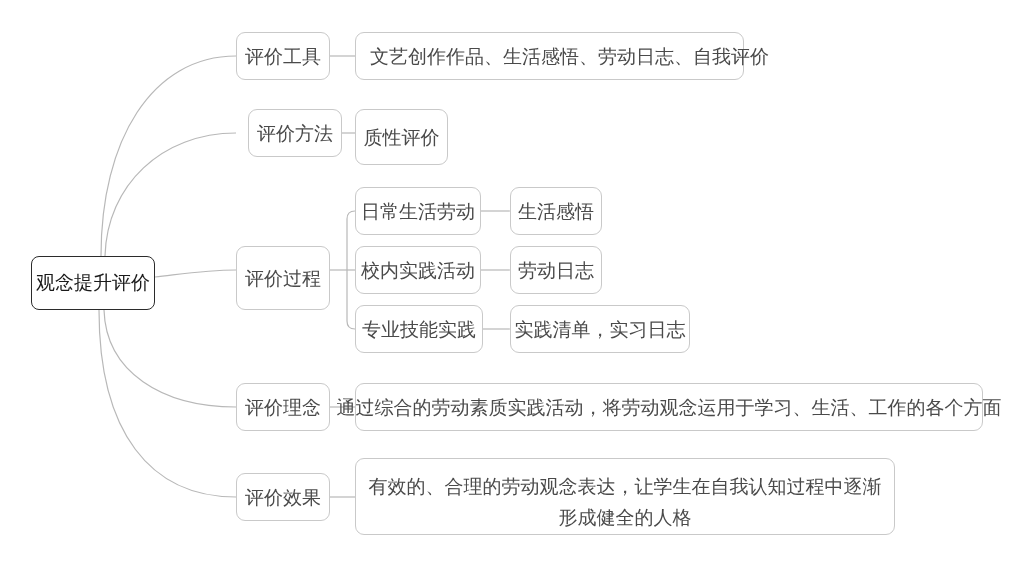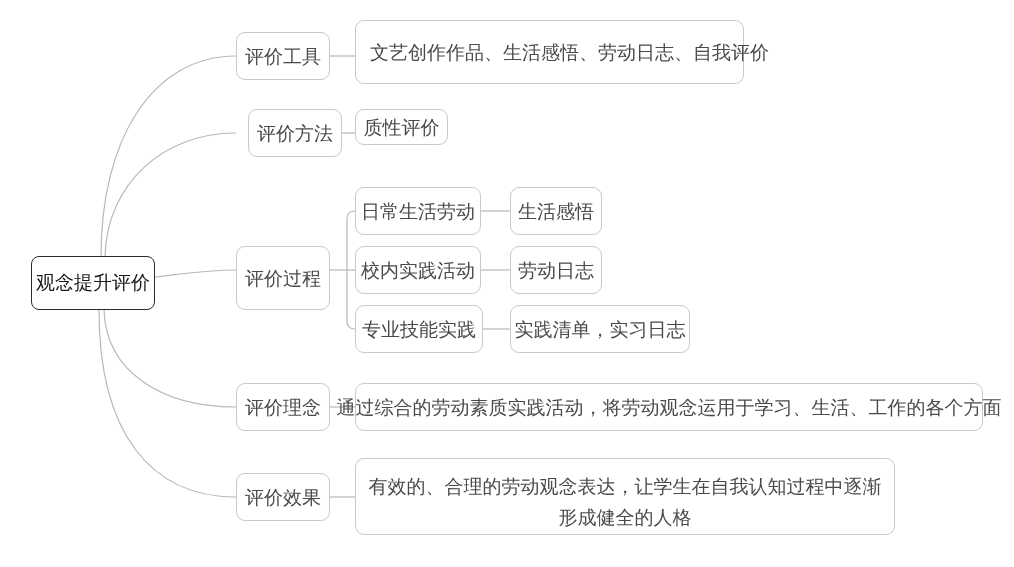--- a/index.html
+++ b/index.html
@@ -53,22 +53,22 @@
     padding: 12px 5px;
     line-height: 31px;
   }
   
   .n-root              { left: 31px;  top: 256px; width: 124px; height: 54px; font-family: Liberation Serif, serif; }
   .n-b0                { left: 236px; top: 32px;  width: 94px;  height: 48px; }
   .n-b1                { left: 248px; top: 109px; width: 94px;  height: 48px; }
   .n-b2                { left: 236px; top: 246px; width: 94px;  height: 64px; }
   .n-b3                { left: 236px; top: 383px; width: 94px;  height: 48px; }
   .n-b4                { left: 236px; top: 473px; width: 94px;  height: 48px; }
-  .n-l0                { left: 355px; top: 20px;  width: 389px; height: 64px; padding-left: 40px; }
-  .n-l1                { left: 355px; top: 109px; width: 93px;  height: 36px; }
+  .n-l0                { left: 355px; top: 32px;  width: 389px; height: 48px; padding-left: 40px; }
+  .n-l1                { left: 355px; top: 109px; width: 93px;  height: 56px; }
   .n-c0                { left: 355px; top: 187px; width: 126px; height: 48px; }
   .n-c1                { left: 355px; top: 246px; width: 126px; height: 48px; }
   .n-c2                { left: 355px; top: 305px; width: 128px; height: 48px; }
   .n-g0                { left: 510px; top: 187px; width: 92px;  height: 48px; }
   .n-g1                { left: 510px; top: 246px; width: 92px;  height: 48px; }
   .n-g2                { left: 510px; top: 305px; width: 180px; height: 48px; }
   .n-l3                { left: 355px; top: 383px; width: 628px; height: 48px; }
   .n-l4                { left: 355px; top: 458px; width: 540px; height: 77px; }
 </style>
 </head>

